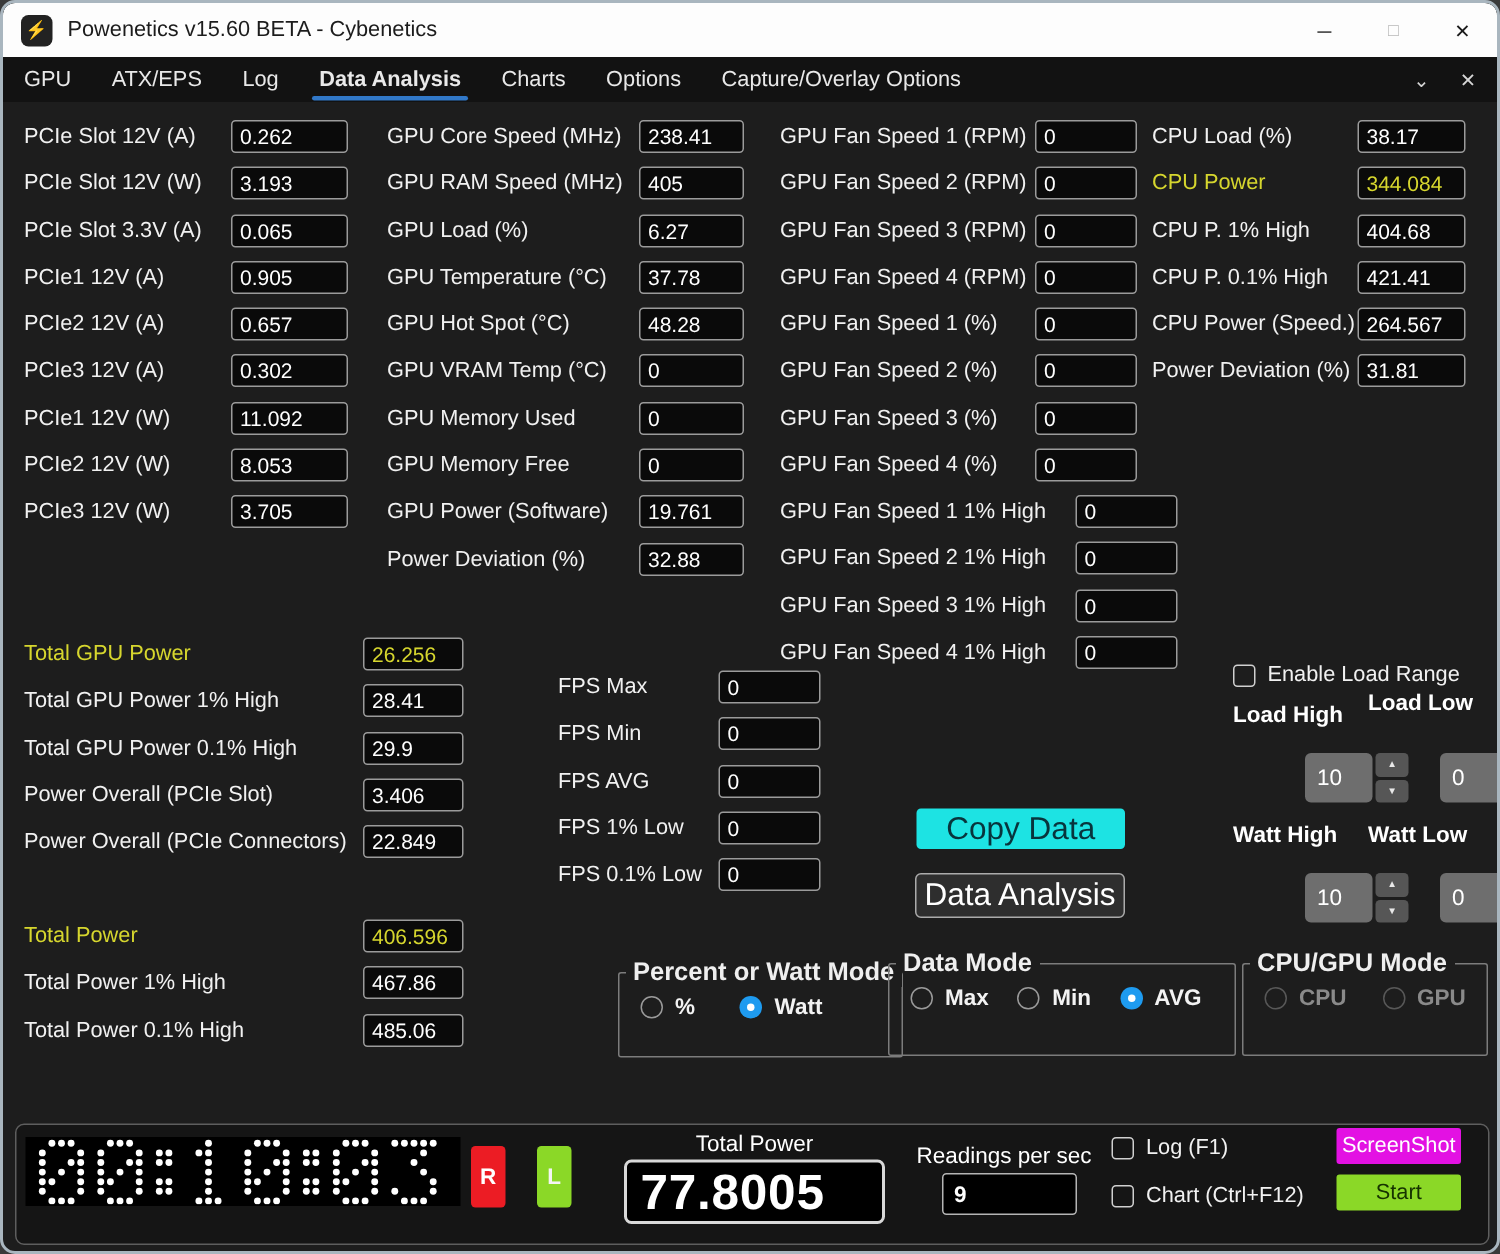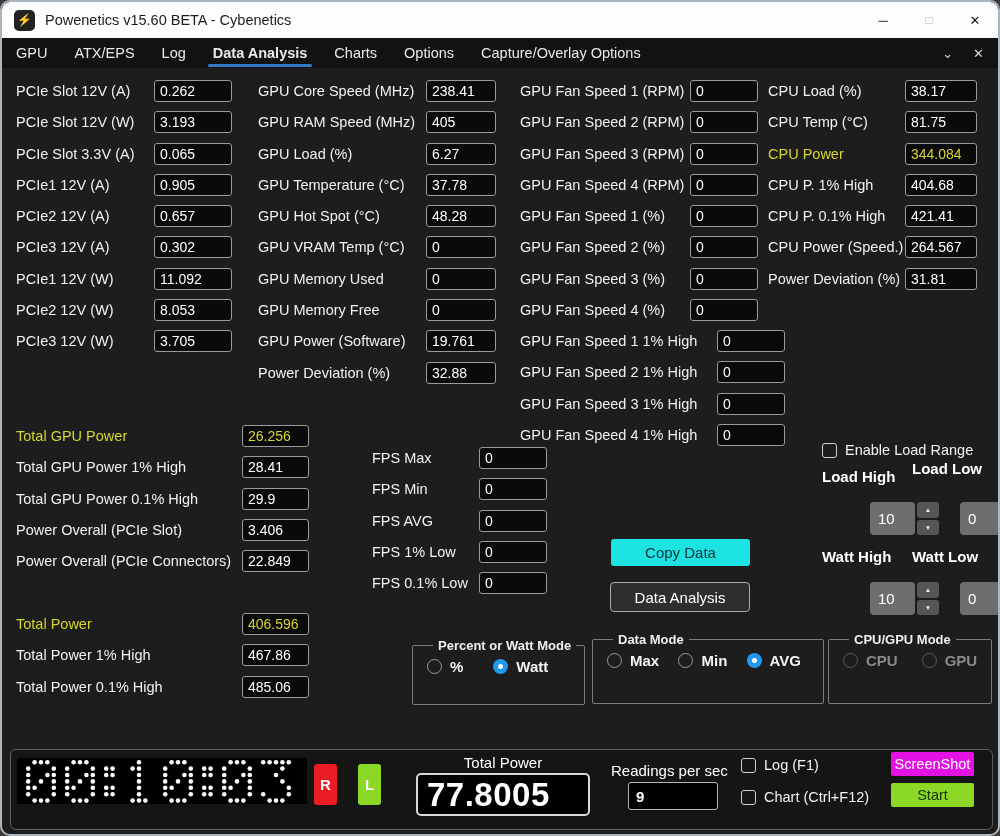--- a/index.html
+++ b/index.html
@@ -33,38 +33,38 @@
   
   .fields{position:absolute;}
   .field-row{display:flex;align-items:center;height:22px;margin-bottom:9.3px;justify-content:space-between;}
   .field-label{flex:1;font-size:14.5px;color:#f1f1f1;white-space:nowrap;}
   .field-row input{width:var(--iw,70px);height:22px;background:#0a0a0a;border:1px solid #9b9b9b;
     border-radius:3px;color:#fff;font-size:14px;padding:0 5px;outline:none;}
   .field-row.hl .field-label{color:var(--yellow);}
   .field-row.hl input{color:var(--yellow);}
   
   .btn{position:absolute;display:flex;align-items:center;justify-content:center;
-    font-size:15px;border-radius:3px;cursor:default;}
+    font-size:21px;border-radius:3px;cursor:default;}
   .btn-copy{left:609px;top:537px;width:139px;height:27px;background:var(--cyan);color:#08343c;}
   .btn-analysis{left:608px;top:580px;width:140px;height:30px;background:#2e2e2e;
     border:1px solid #ababab;border-radius:4px;color:#fff;}
   
   .check-row{position:absolute;display:flex;align-items:center;gap:8px;}
   .checkbox{width:15px;height:15px;border:1.6px solid #d0d0d0;border-radius:3px;background:transparent;flex:none;}
   .check-label{font-size:14.5px;color:#f1f1f1;white-space:nowrap;}
   .range-label{position:absolute;font-size:15px;font-weight:700;color:#fff;white-space:nowrap;}
   .spinner{position:absolute;display:flex;height:33px;padding-left:48px;}
   .spin-value{width:45px;background:#6e6e6e;border-radius:4px;color:#fff;font-size:15px;
     display:flex;align-items:center;padding-left:8px;}
   .spin-btns{width:22px;display:flex;flex-direction:column;gap:2px;margin-left:2px;}
   .spin-up,.spin-down{flex:1;background:#565656;border-radius:3px;display:flex;
     align-items:center;justify-content:center;font-size:6.5px;color:#e8e8e8;}
   
   fieldset.mode{position:absolute;border:1px solid #7c7c7c;border-radius:2px;background:transparent;}
-  fieldset.mode legend{font-size:13px;font-weight:600;color:#efefef;padding:0 5px;margin-left:20px;white-space:nowrap;}
+  fieldset.mode legend{font-size:17px;font-weight:600;color:#efefef;padding:0 5px;margin-left:4px;white-space:nowrap;}
   .radio-row{display:flex;align-items:center;padding:5px 14px 10px 14px;gap:30px;}
   .radio-row.spread{justify-content:space-between;gap:0;padding-right:22px;}
   .radio-row.tight{gap:24px;}
   .radio-opt{display:flex;align-items:center;gap:8px;}
   .radio{width:15px;height:15px;border-radius:50%;border:1.6px solid #9a9a9a;flex:none;position:relative;}
   .radio.sel{border:none;background:var(--blue);}
   .radio.sel::after{content:'';position:absolute;left:5px;top:5px;width:5px;height:5px;
     border-radius:50%;background:#fff;}
   .radio-label{font-size:15px;font-weight:600;color:#f3f3f3;}
   .radio-opt.dis .radio{border-color:#585858;}
@@ -255,24 +255,20 @@
       <div class="field-row">
         <span class="field-label">GPU Fan Speed 4 1% High</span>
         <input readonly="" value="0" style="">
       </div>
     </div>
   <div class="fields" style="left:766px;top:78px;width:209px;--iw:72px">
       <div class="field-row">
         <span class="field-label">CPU Load (%)</span>
         <input readonly="" value="38.17" style="">
       </div>
-      <div class="field-row">
-        <span class="field-label">CPU Temp (°C)</span>
-        <input readonly="" value="81.75" style="">
-      </div>
       <div class="field-row hl">
         <span class="field-label">CPU Power</span>
         <input readonly="" value="344.084" style="">
       </div>
       <div class="field-row">
         <span class="field-label">CPU P. 1% High</span>
         <input readonly="" value="404.68" style="">
       </div>
       <div class="field-row">
         <span class="field-label">CPU P. 0.1% High</span>

